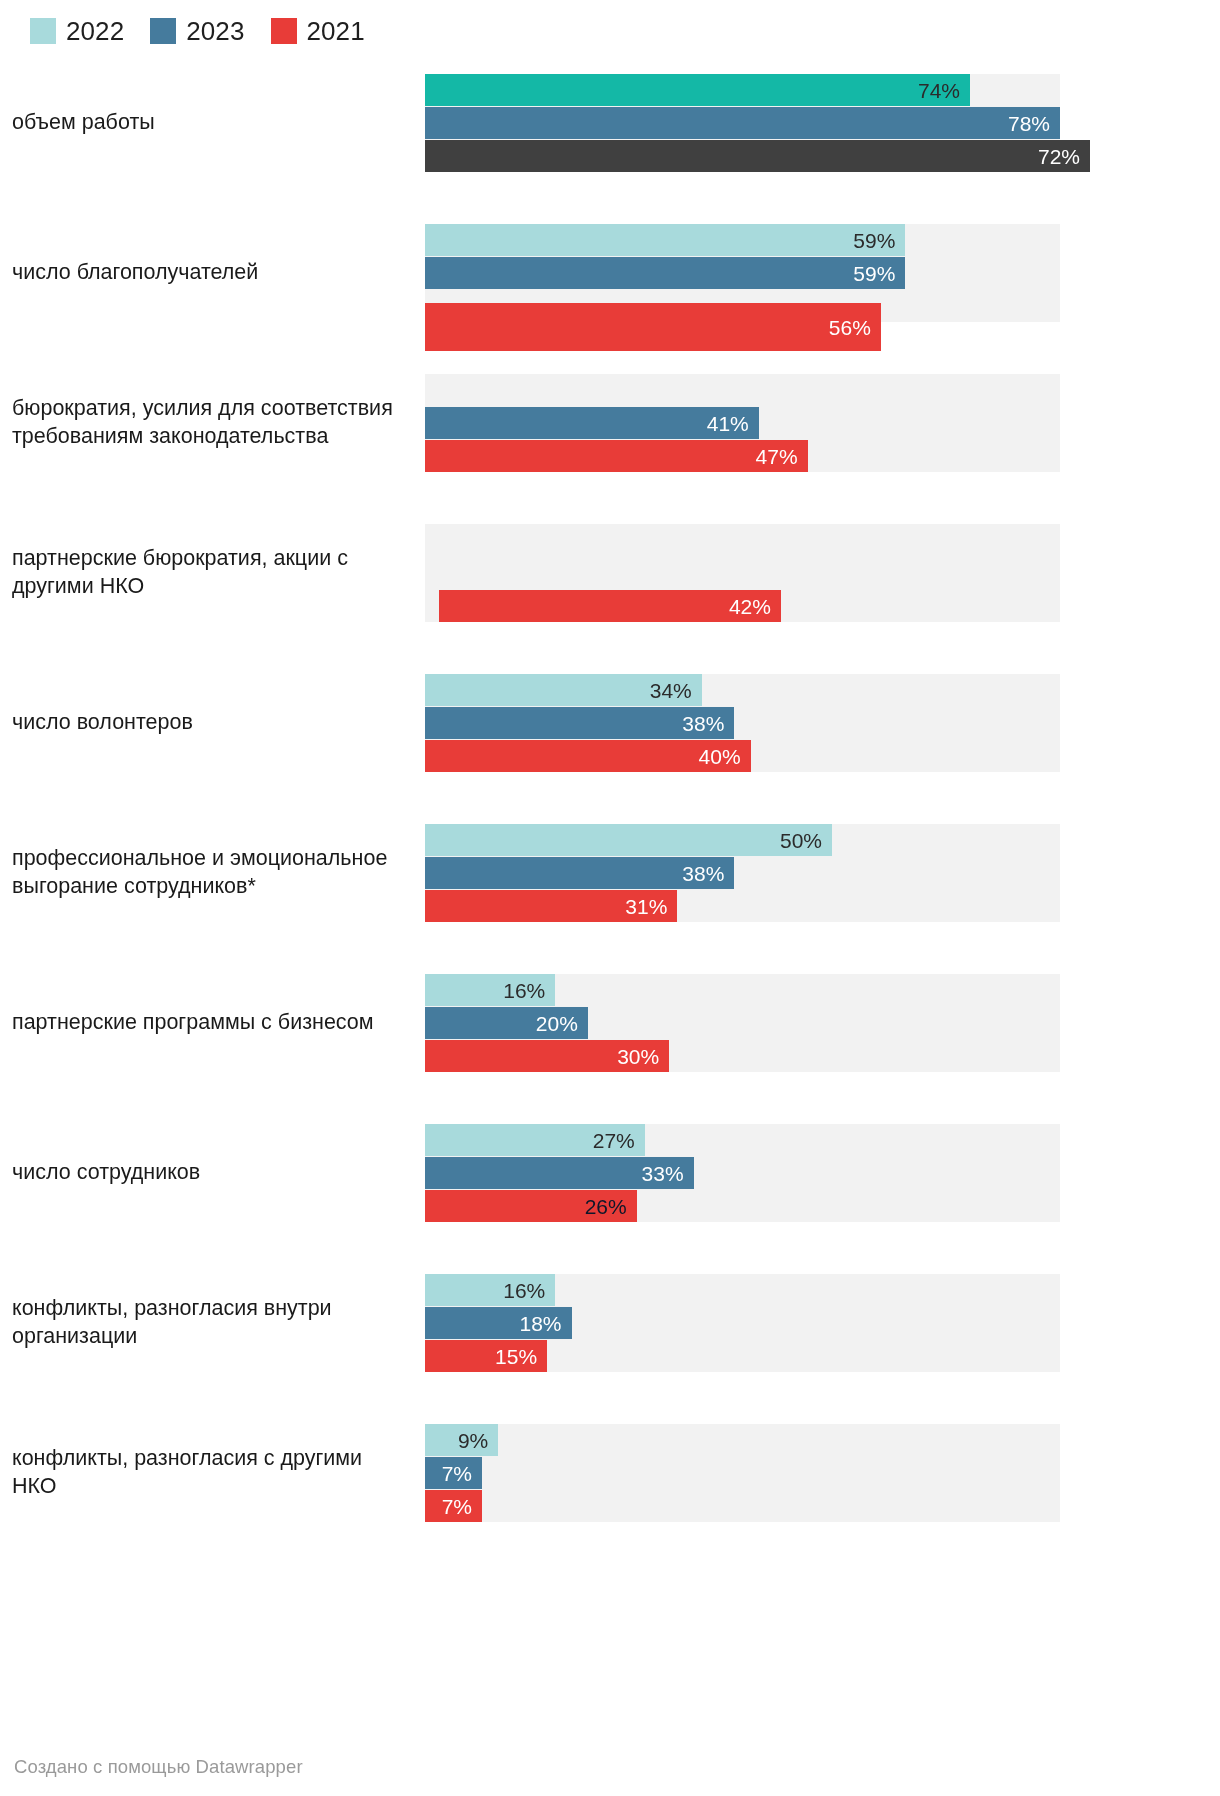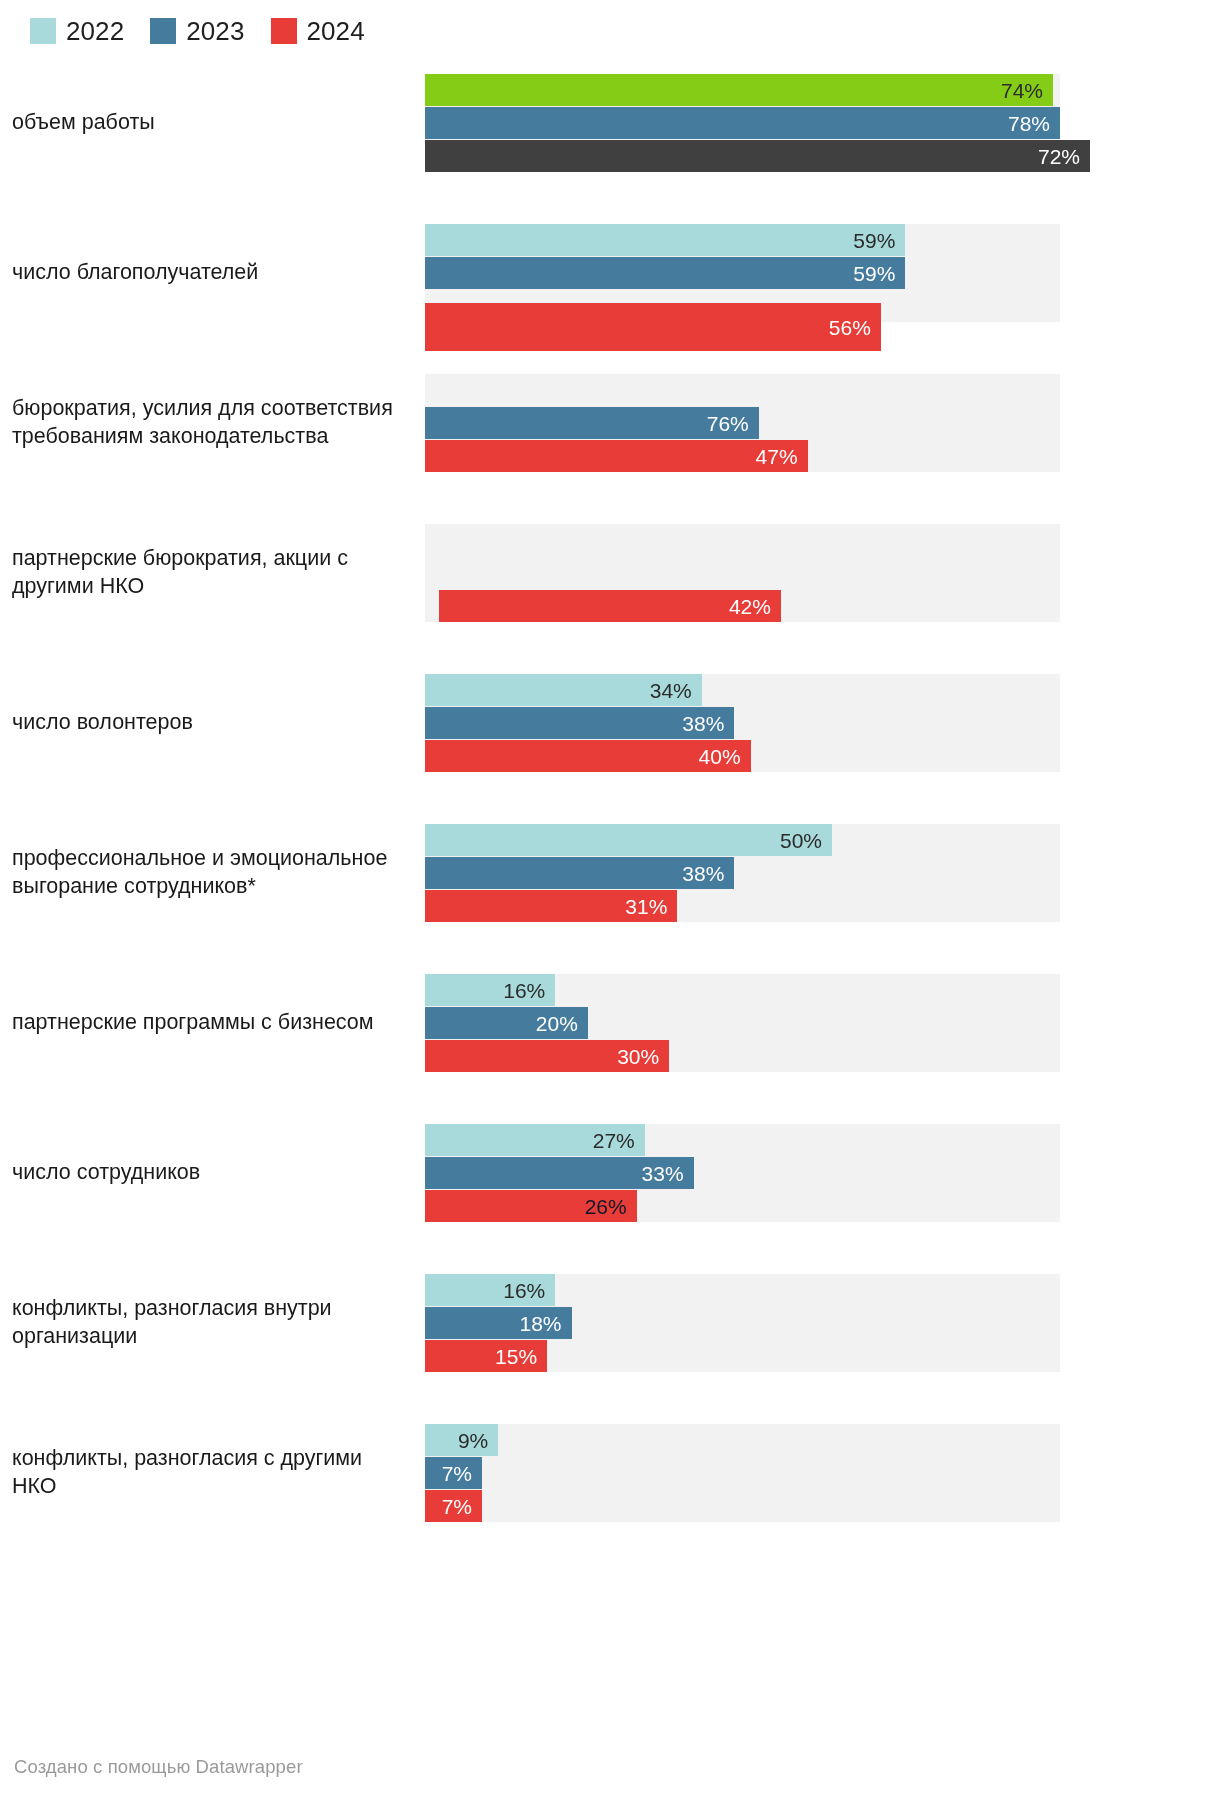--- a/index.html
+++ b/index.html
@@ -112,31 +112,31 @@
     <div class="legend-item">
       <span class="legend-swatch" style="background: rgb(168, 218, 220);"></span>
       <span class="legend-label">2022</span>
     </div>
     <div class="legend-item">
       <span class="legend-swatch" style="background: rgb(69, 123, 157);"></span>
       <span class="legend-label">2023</span>
     </div>
     <div class="legend-item">
       <span class="legend-swatch" style="background: rgb(232, 60, 56);"></span>
-      <span class="legend-label">2024</span>
+      <span class="legend-label">2021</span>
     </div>
   </div>
 
 <div id="chart">
     <div class="group" style="height: 150px;">
       <div class="cat-label">объем работы</div>
       <div class="bars" style="height: 150px;">
         <div class="track" style="background: rgb(242, 242, 242); width: 635px; height: 98px; top: 26px;"></div>
         <div class="bar-row" style="position: absolute; left: 0px; top: 26px; height: 32px; width: 635px;">
-          <div class="bar" style="background: #84cc16; width: 628px;">
+          <div class="bar" style="background: #14b8a6; width: 545px;">
             <span class="bar-value v-light" style="color: rgb(43, 43, 43);">74%</span>
           </div>
         </div>
         <div class="bar-row" style="position: absolute; left: 0px; top: 59px; height: 32px; width: 635px;">
           <div class="bar" style="background: rgb(69, 123, 157); width: 635px;">
             <span class="bar-value v-dark" style="color: rgb(255, 255, 255);">78%</span>
           </div>
         </div>
         <div class="bar-row" style="position: absolute; left: 0px; top: 92px; height: 32px; width: 635px;">
           <div class="bar" style="background: #404040; width: 665px;">
@@ -166,21 +166,21 @@
         </div>
       </div>
     </div>
     <div class="group" style="height: 150px;">
       <div class="cat-label">бюрократия, усилия для соответствия требованиям законодательства</div>
       <div class="bars" style="height: 150px;">
         <div class="track" style="background: rgb(242, 242, 242); width: 635px; height: 98px; top: 26px;"></div>
         <div class="bar-row" style="position: absolute; left: 0px; top: 26px; height: 32px; width: 635px;"></div>
         <div class="bar-row" style="position: absolute; left: 0px; top: 59px; height: 32px; width: 635px;">
           <div class="bar" style="background: rgb(69, 123, 157); width: 333.782px;">
-            <span class="bar-value v-dark" style="color: rgb(255, 255, 255);">76%</span>
+            <span class="bar-value v-dark" style="color: rgb(255, 255, 255);">41%</span>
           </div>
         </div>
         <div class="bar-row" style="position: absolute; left: 0px; top: 92px; height: 32px; width: 635px;">
           <div class="bar" style="background: rgb(232, 60, 56); width: 382.628px;">
             <span class="bar-value v-dark" style="color: rgb(255, 255, 255);">47%</span>
           </div>
         </div>
       </div>
     </div>
     <div class="group" style="height: 150px;">

